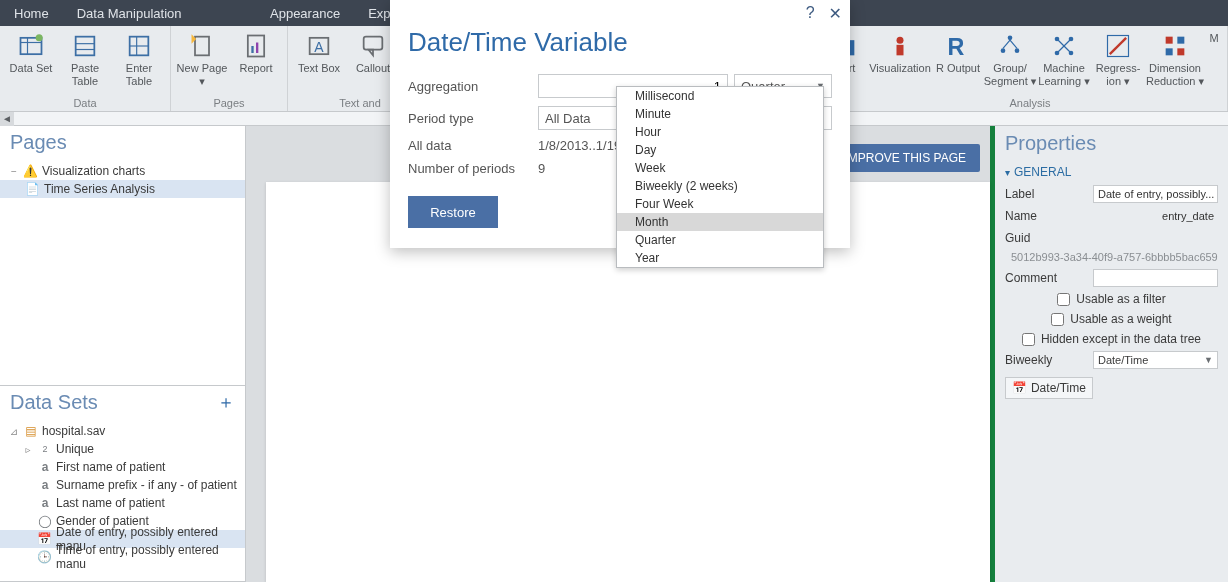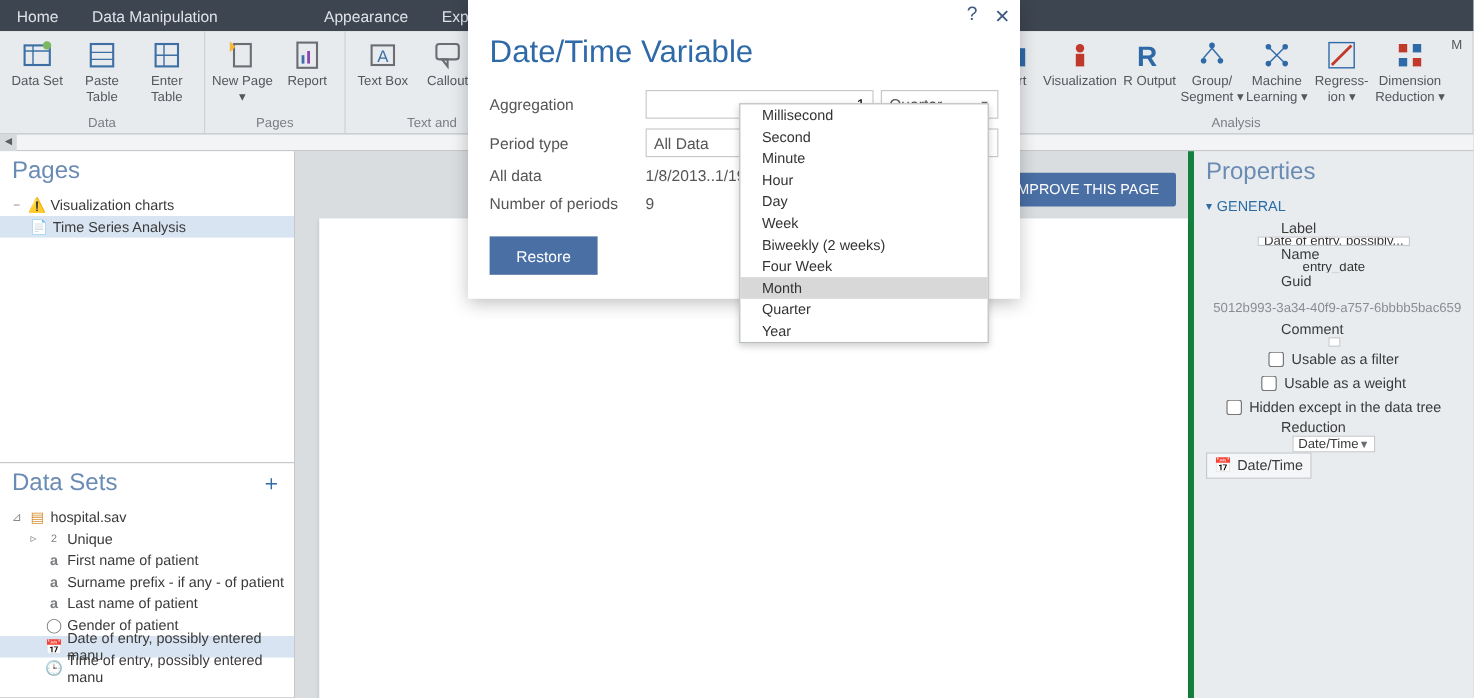--- a/index.html
+++ b/index.html
@@ -33,21 +33,21 @@
 .tnode .tw{width:12px;text-align:center;color:#8a8a8a;font-size:10px;}
 .tnode .ic{width:14px;height:14px;margin:0 4px;display:flex;align-items:center;justify-content:center;}
 .tnode.sel{background:#d9e4f2;}
 .canvas{flex:1;background:#dadde0;position:relative;}
 .canvas .surface{position:absolute;left:20px;right:0;top:56px;bottom:0;background:#fff;box-shadow:0 1px 3px rgba(0,0,0,.15);}
 .improve{position:absolute;top:18px;right:10px;height:28px;background:#4a6fa5;color:#fff;display:flex;align-items:center;padding:0 14px;font-size:12px;border-radius:2px;cursor:pointer;}
 .rightcol{width:238px;background:#e9ecef;border-left:5px solid #15803d;padding:0 10px 10px 10px;overflow:hidden;}
 .rhead{color:#6a8bb3;font-size:20px;font-weight:300;padding:6px 0 6px 0;}
 .sect{color:#2b6ca3;font-size:12px;font-weight:400;display:flex;align-items:center;margin:4px 0;}
 .sect::before{content:"▾";font-size:10px;margin-right:4px;color:#2b6ca3;}
-.prow{display:flex;align-items:center;height:22px;font-size:12px;color:#3a3a3a;flex-direction:column;}
+.prow{display:flex;align-items:center;height:22px;font-size:12px;color:#3a3a3a;}
 .prow .pl{width:88px;}
 .prow .pv{flex:1;background:#fff;border:1px solid #c7cacd;height:18px;padding:0 4px;font-size:11px;color:#333;display:flex;align-items:center;overflow:hidden;white-space:nowrap;}
 .prow .pv.ro{background:transparent;border:none;justify-content:flex-end;}
 .chk{display:flex;align-items:center;height:20px;font-size:12px;color:#3a3a3a;justify-content:center;}
 .chk input{margin-right:6px;}
 .combo{flex:1;background:#fff;border:1px solid #c7cacd;height:18px;font-size:11px;display:flex;align-items:center;padding:0 4px;justify-content:space-between;}
 .dtbtn{display:inline-flex;align-items:center;background:#f4f6f8;border:1px solid #c7cacd;height:22px;padding:0 6px;margin-top:6px;font-size:12px;color:#3a3a3a;}
 
 
 .modal{position:absolute;left:390px;top:0;width:460px;background:#fff;box-shadow:0 4px 14px rgba(0,0,0,.25);z-index:50;}
@@ -326,21 +326,21 @@
       </label>
     <label class="chk">
         <input type="checkbox" style="">
         <span>Usable as a weight</span>
       </label>
     <label class="chk">
         <input type="checkbox" style="">
         <span>Hidden except in the data tree</span>
       </label>
     <div class="prow">
-        <span class="pl">Reduction</span>
+        <span class="pl">Biweekly</span>
         <span class="combo">
           <span>Date/Time</span>
           <span class="caret">▼</span>
         </span>
       </div>
     <div class="dtbtn">
         <span style="margin-right:4px">📅</span>
         <span>Date/Time</span>
       </div>
   </div>
@@ -373,21 +373,20 @@
   </div>
   <div class="mrow">
     <span class="ml">Number of periods</span>
     <span class="mtxt">9</span>
   </div>
   <div class="mbtn">Restore</div>
 </div>
 
 <div class="dropdown" id="dd">
     <div class="opt">Millisecond</div>
-    <div class="opt">Second</div>
     <div class="opt">Minute</div>
     <div class="opt">Hour</div>
     <div class="opt">Day</div>
     <div class="opt">Week</div>
     <div class="opt">Biweekly (2 weeks)</div>
     <div class="opt">Four Week</div>
     <div class="opt hl">Month</div>
     <div class="opt">Quarter</div>
     <div class="opt">Year</div>
   </div>

